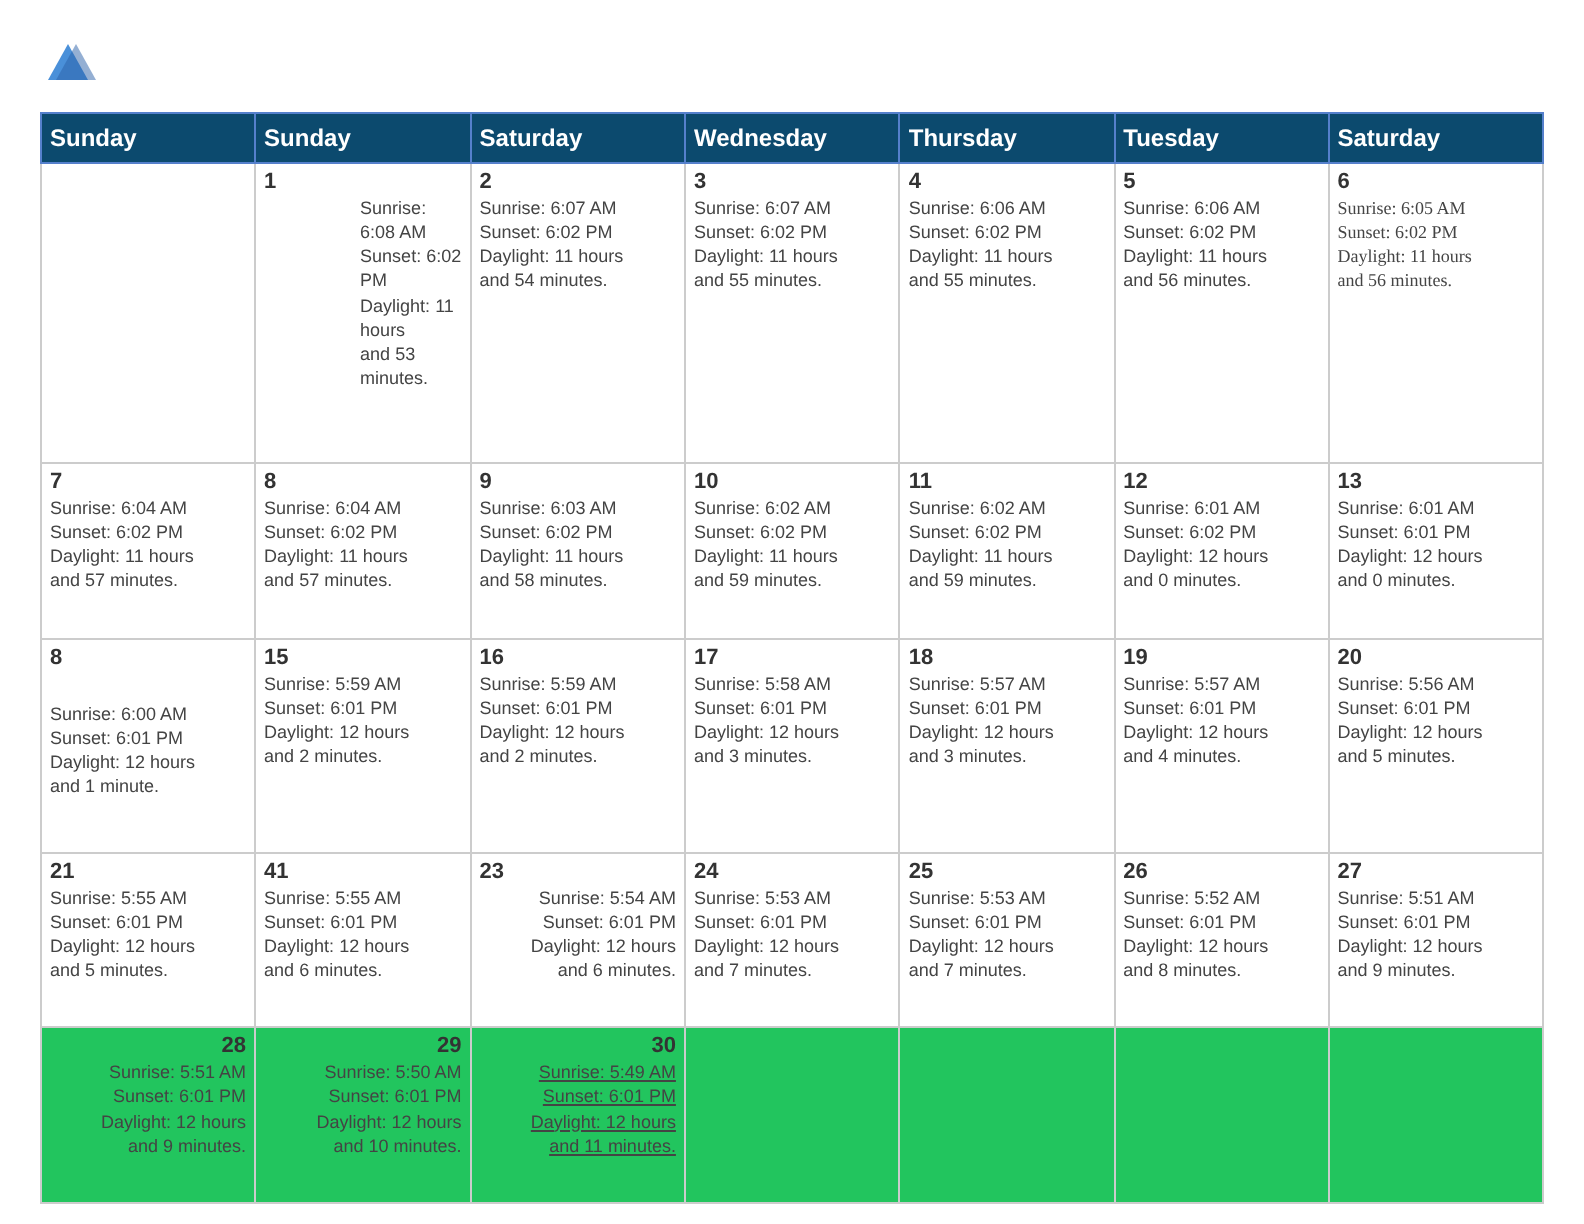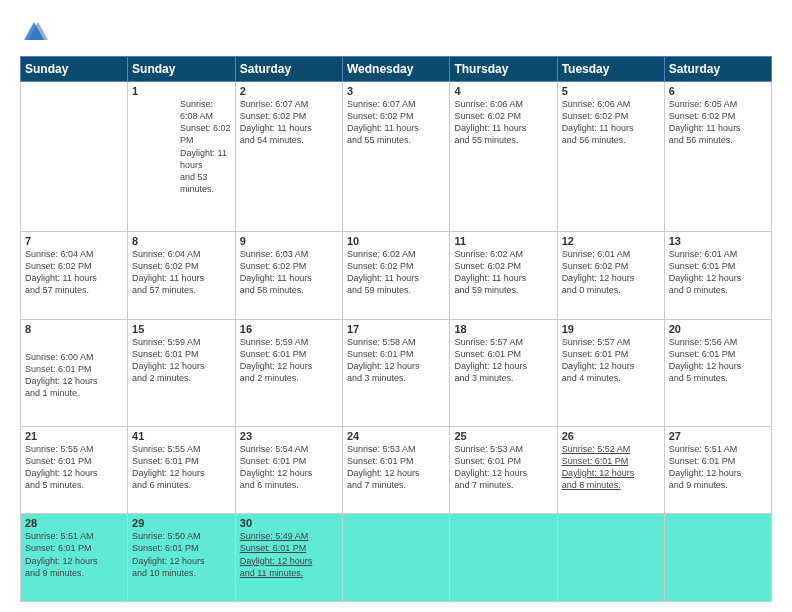--- a/index.html
+++ b/index.html
@@ -72,21 +72,22 @@
     .calendar tbody tr td {
       border: 1px solid #ccc;
       vertical-align: top;
       padding: 3px 4px;
       font-size: 9.5px;
       color: #333;
       width: 108px;
       background: #fff;
     }
     .calendar tbody tr:last-child td {
-      background: #5eead4;
+      background: #22c55e;
+      text-align: right;
     }
     .day-num {
       font-size: 11px;
       font-weight: bold;
       color: #333;
       display: block;
       margin-bottom: 1px;
     }
     .day-info {
       font-size: 9px;
@@ -163,21 +164,21 @@
           </td>
           <td>
             <span class="day-num">5</span>
             <div class="day-info" style="white-space: pre-line;">Sunrise: 6:06 AM
 Sunset: 6:02 PM
 Daylight: 11 hours
 and 56 minutes.</div>
           </td>
           <td>
             <span class="day-num">6</span>
-            <div class="day-info" style="white-space: pre-line;">Sunrise: 6:05 AM
+            <div class="day-info" style="white-space: pre-line; font-family: Liberation Serif, serif;">Sunrise: 6:05 AM
 Sunset: 6:02 PM
 Daylight: 11 hours
 and 56 minutes.</div>
           </td>
         </tr>
         <tr>
           <td>
             <span class="day-num">7</span>
             <div class="day-info" style="white-space: pre-line;">Sunrise: 6:04 AM
 Sunset: 6:02 PM
@@ -288,42 +289,42 @@
           </td>
           <td>
             <span class="day-num">41</span>
             <div class="day-info" style="white-space: pre-line;">Sunrise: 5:55 AM
 Sunset: 6:01 PM
 Daylight: 12 hours
 and 6 minutes.</div>
           </td>
           <td>
             <span class="day-num">23</span>
-            <div class="day-info" style="white-space: pre-line;">Sunrise: 5:54 AM
+            <div class="day-info" style="white-space: pre-line; text-align: right;">Sunrise: 5:54 AM
 Sunset: 6:01 PM
 Daylight: 12 hours
 and 6 minutes.</div>
           </td>
           <td>
             <span class="day-num">24</span>
             <div class="day-info" style="white-space: pre-line;">Sunrise: 5:53 AM
 Sunset: 6:01 PM
 Daylight: 12 hours
 and 7 minutes.</div>
           </td>
           <td>
             <span class="day-num">25</span>
             <div class="day-info" style="white-space: pre-line;">Sunrise: 5:53 AM
 Sunset: 6:01 PM
 Daylight: 12 hours
 and 7 minutes.</div>
           </td>
           <td>
             <span class="day-num">26</span>
-            <div class="day-info" style="white-space: pre-line; text-decoration: underline;">Sunrise: 5:52 AM
+            <div class="day-info" style="white-space: pre-line;">Sunrise: 5:52 AM
 Sunset: 6:01 PM
 Daylight: 12 hours
 and 8 minutes.</div>
           </td>
           <td>
             <span class="day-num">27</span>
             <div class="day-info" style="white-space: pre-line;">Sunrise: 5:51 AM
 Sunset: 6:01 PM
 Daylight: 12 hours
 and 9 minutes.</div>

